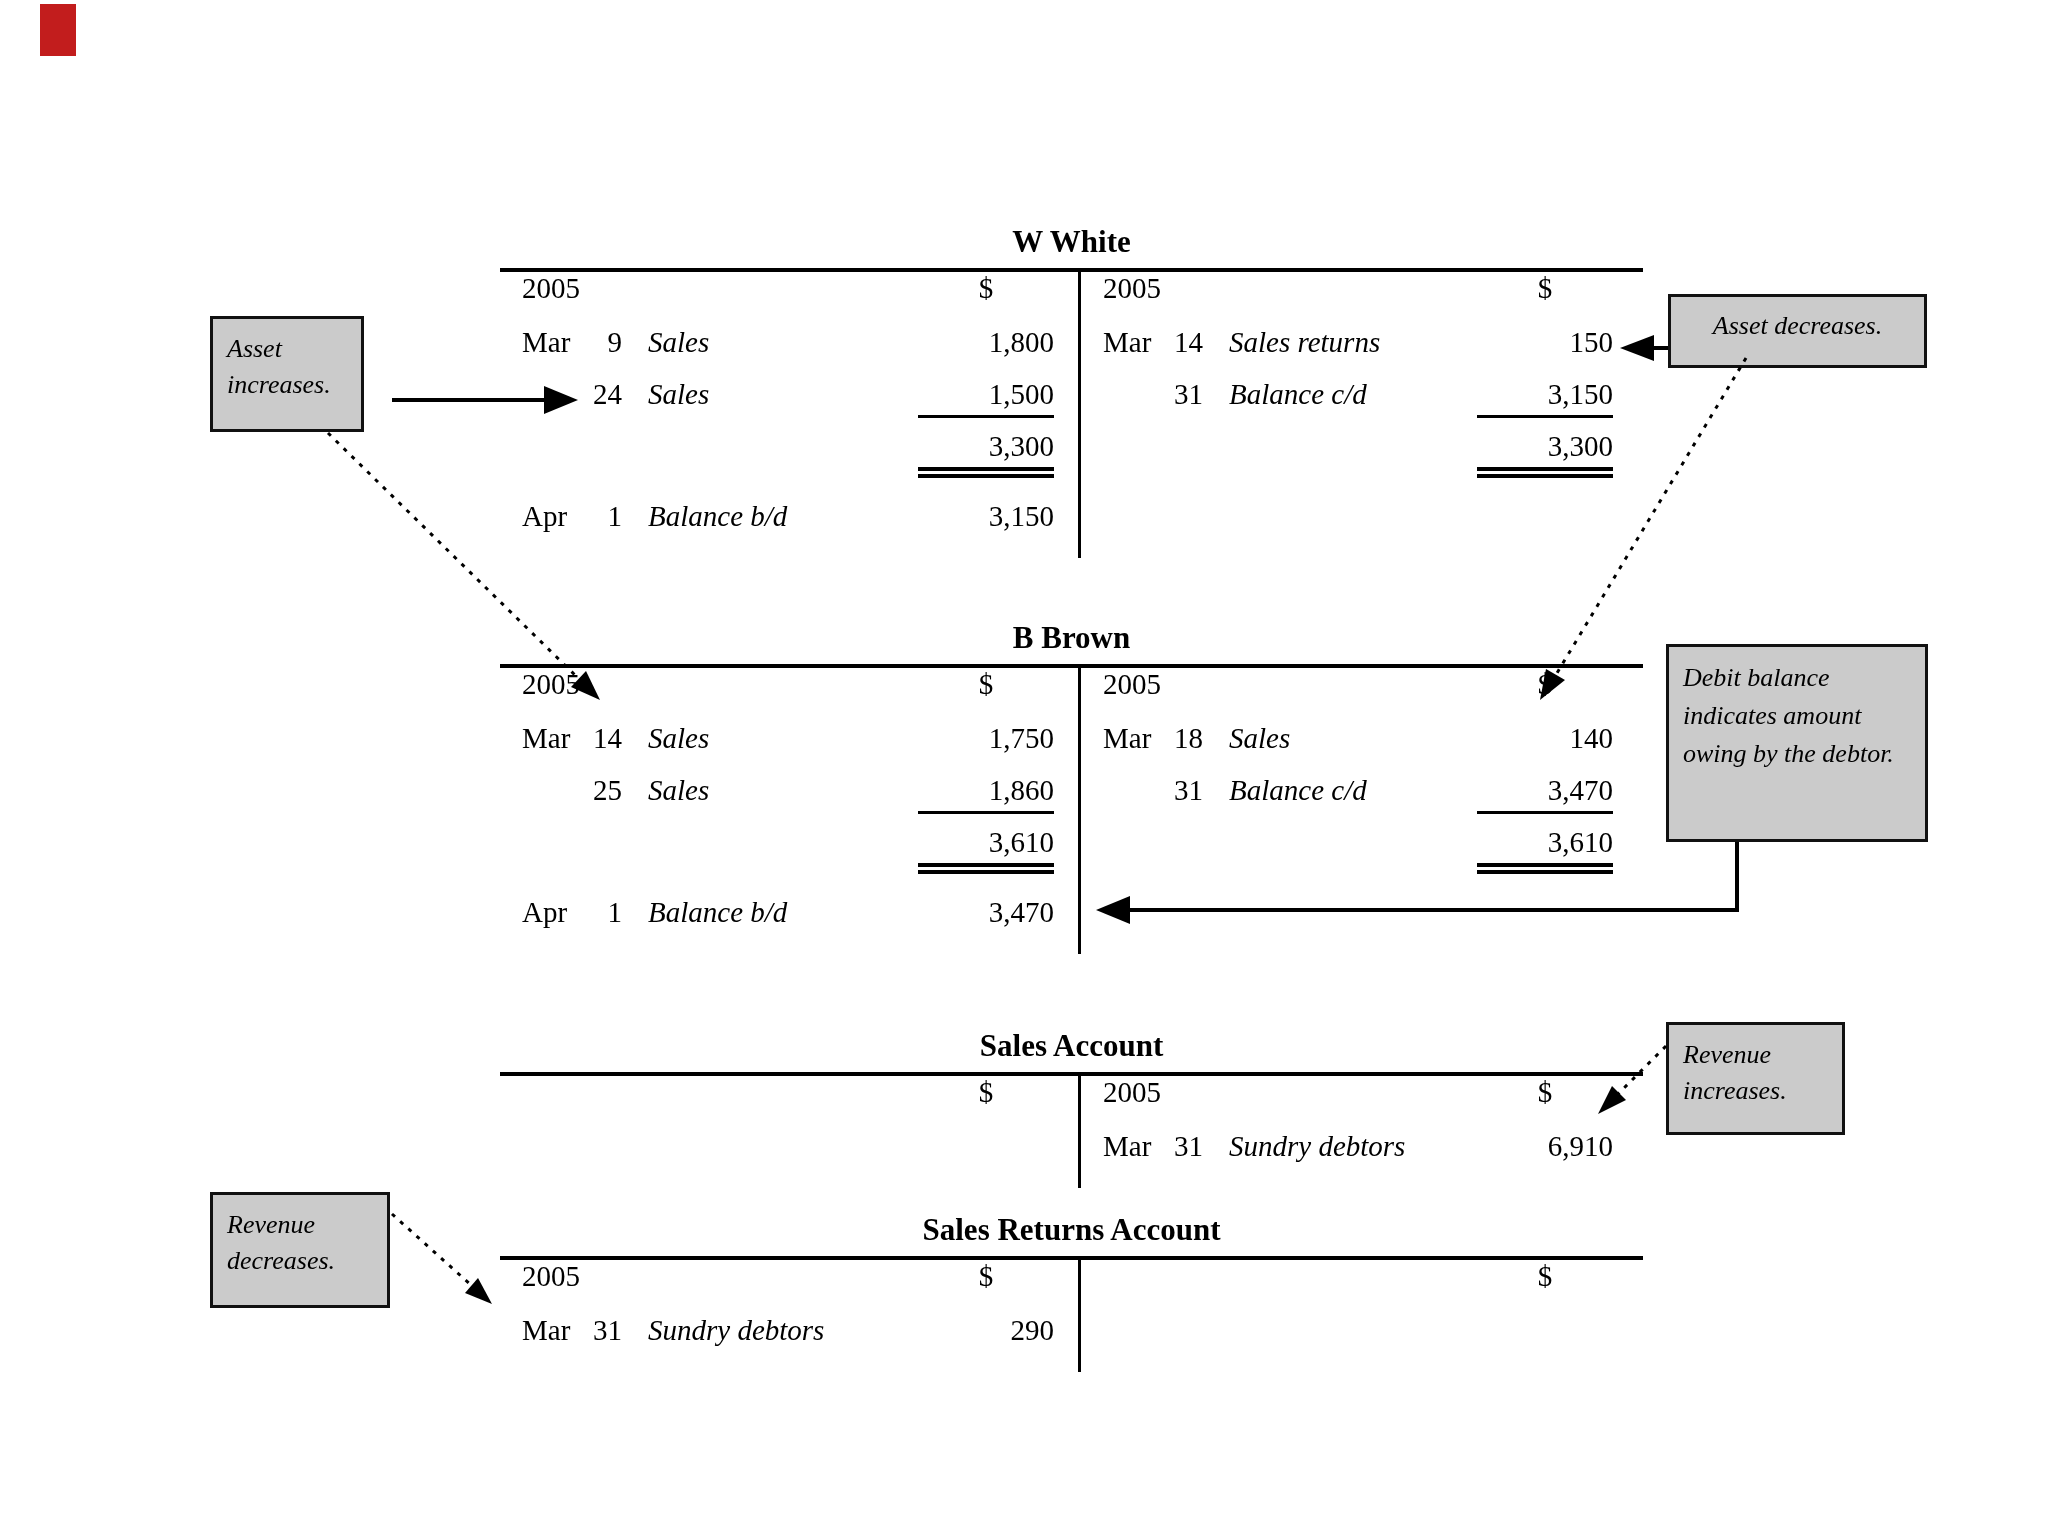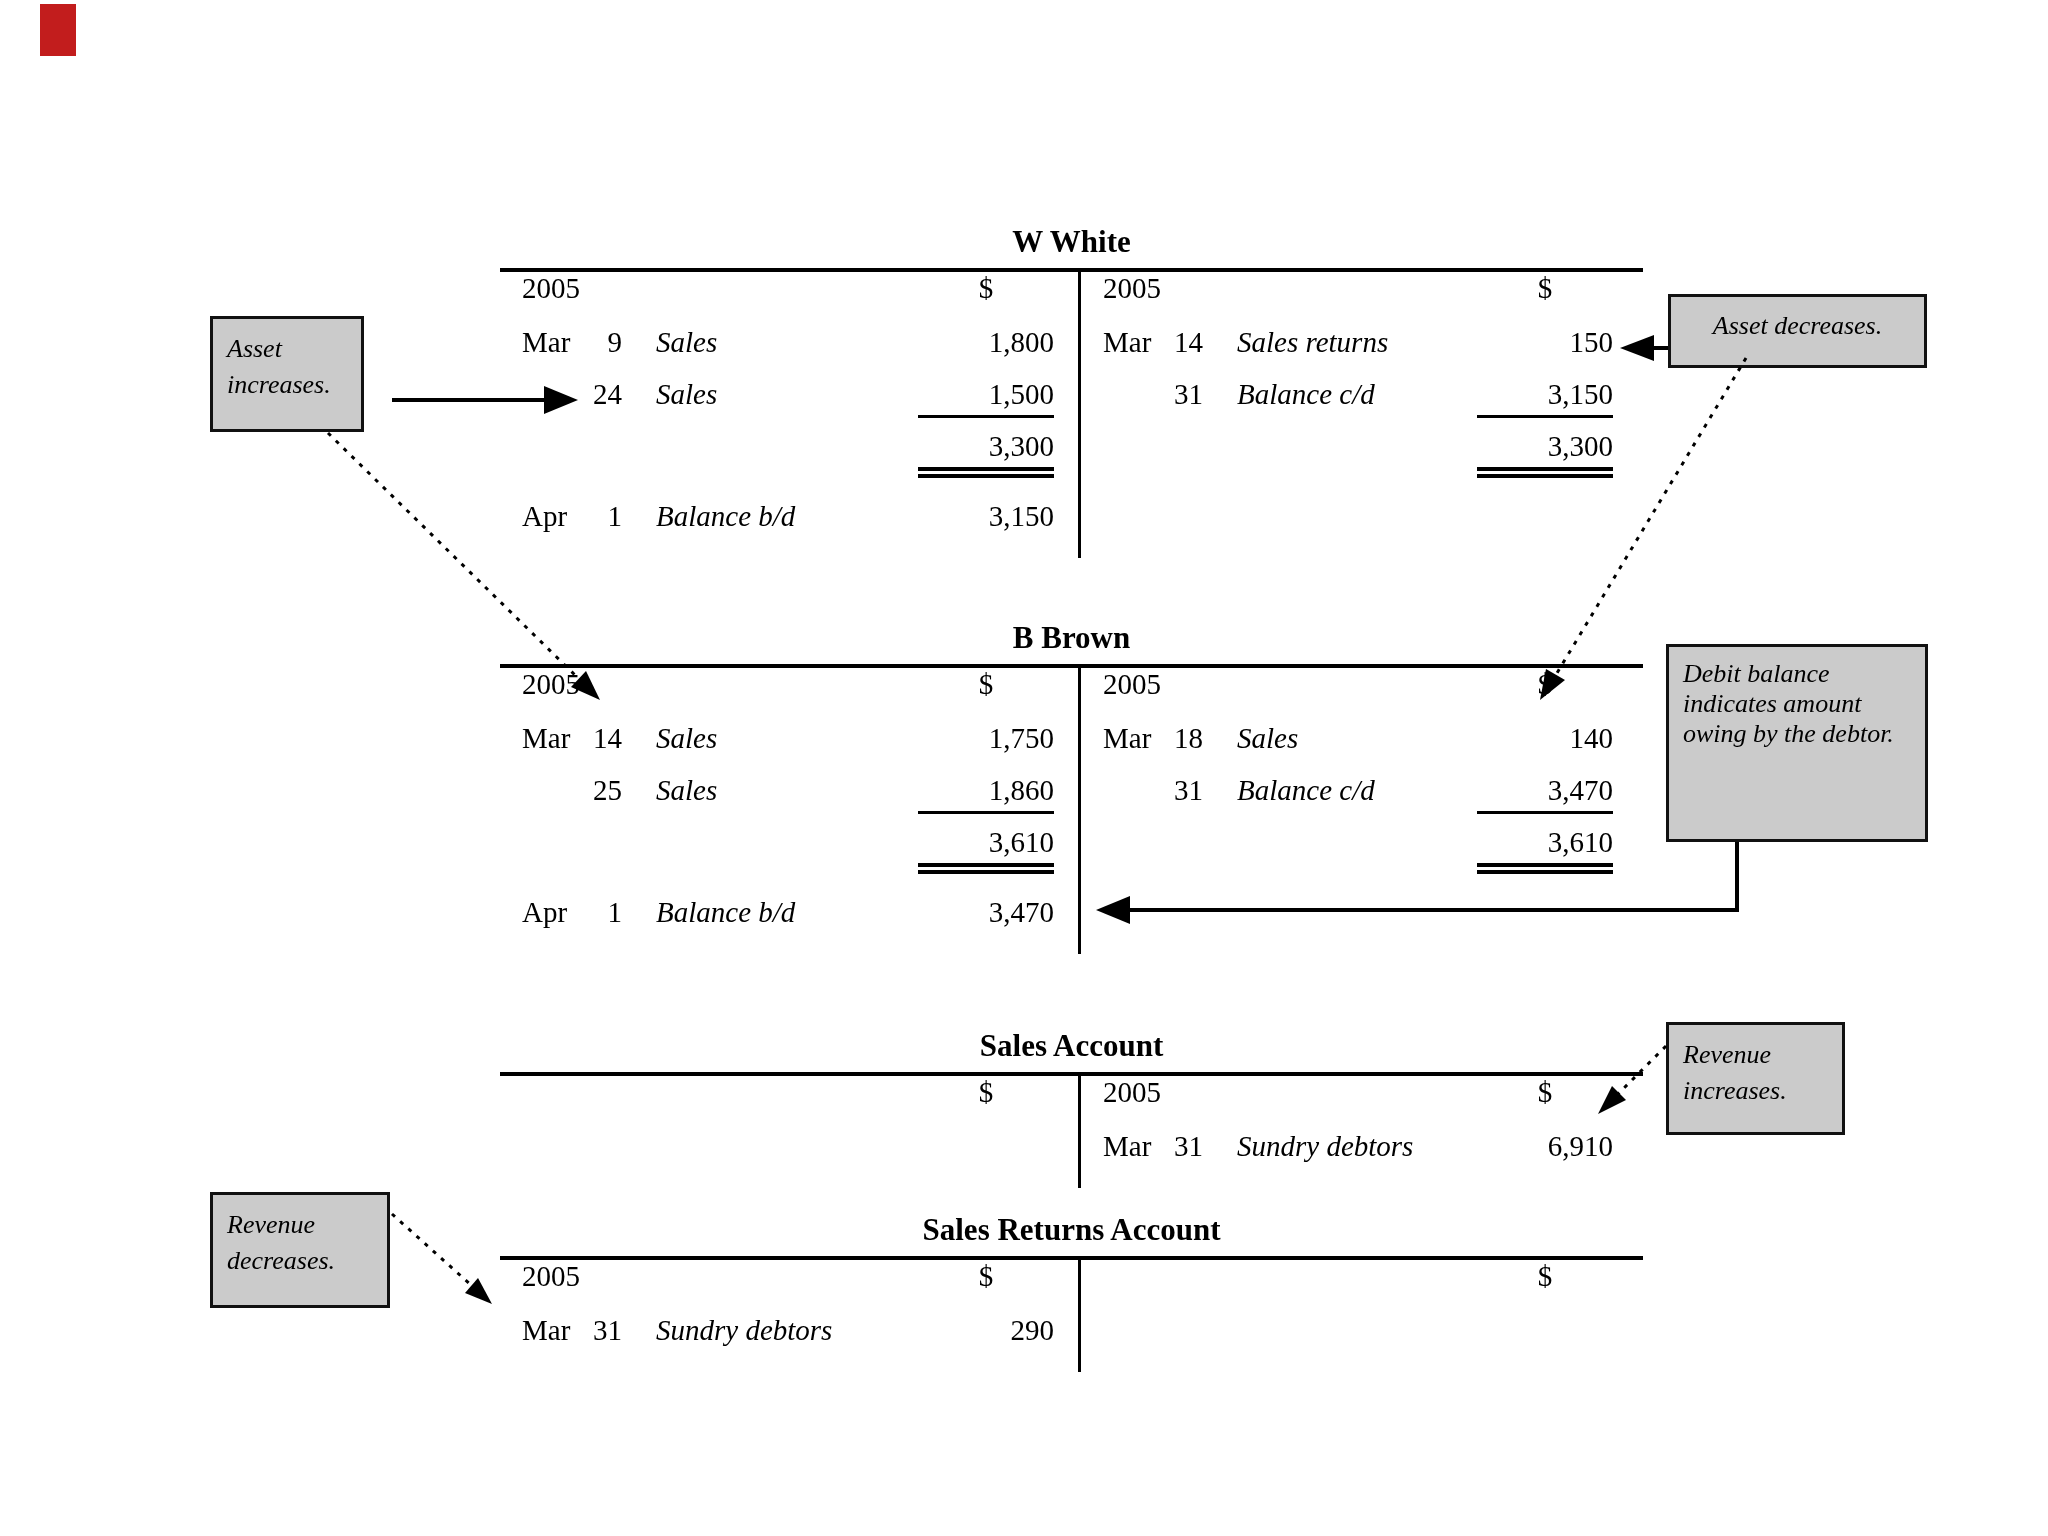--- a/index.html
+++ b/index.html
@@ -18,36 +18,36 @@
   .acc-name{height:52px;display:flex;align-items:flex-end;justify-content:center;
             font-weight:bold;font-size:31px;padding-bottom:8px;box-sizing:border-box;}
   .rule{height:4px;background:var(--ink,#000);}
   .cols{display:flex;align-items:stretch;}
   .divider{width:3px;background:var(--ink,#000);}
   .half{box-sizing:border-box;padding:0 24px 14px 22px;font-size:29px;}
   .half.left{width:578px;}
   .half.right{width:562px;padding-right:30px;}
 
   .yrow{height:46px;display:flex;justify-content:space-between;box-sizing:border-box;}
-  .row{min-height:52px;display:flex;align-items:flex-start;padding-top:8px;box-sizing:border-box;gap:8px;}
+  .row{min-height:52px;display:flex;align-items:flex-start;padding-top:8px;box-sizing:border-box;}
   .row.gap{margin-top:14px;}
   .date{width:100px;display:flex;justify-content:space-between;flex:none;}
   .desc{flex:1;padding-left:26px;white-space:nowrap;font-style:italic;}
   .amt{width:136px;flex:none;text-align:right;padding-bottom:4px;}
   .dollar{width:136px;text-align:center;padding-bottom:0;}
   .amt.u1{border-bottom:3px solid var(--ink,#000);}
   .amt.u2{border-bottom:11px double var(--ink,#000);}
 
   
   .callout{position:absolute;background:var(--fill,#cbcbcb);border:3px solid var(--edge,#111);
            box-sizing:border-box;font-style:italic;font-size:26px;line-height:36px;
            padding:12px 14px;}
   .co-a{left:210px;top:316px;width:154px;height:116px;}
   .co-b{left:1668px;top:294px;width:259px;height:74px;text-align:center;padding-top:11px;}
-  .co-c{left:1666px;top:644px;width:262px;height:198px;line-height:30px;}
+  .co-c{left:1666px;top:644px;width:262px;height:198px;line-height:38px;}
   .co-d{left:1666px;top:1022px;width:179px;height:113px;}
   .co-e{left:210px;top:1192px;width:180px;height:116px;}
 
   .overlay{position:absolute;left:0;top:0;width:2048px;height:1536px;pointer-events:none;}
 </style>
 </head>
 <body>
 
 <div class="page">
 

